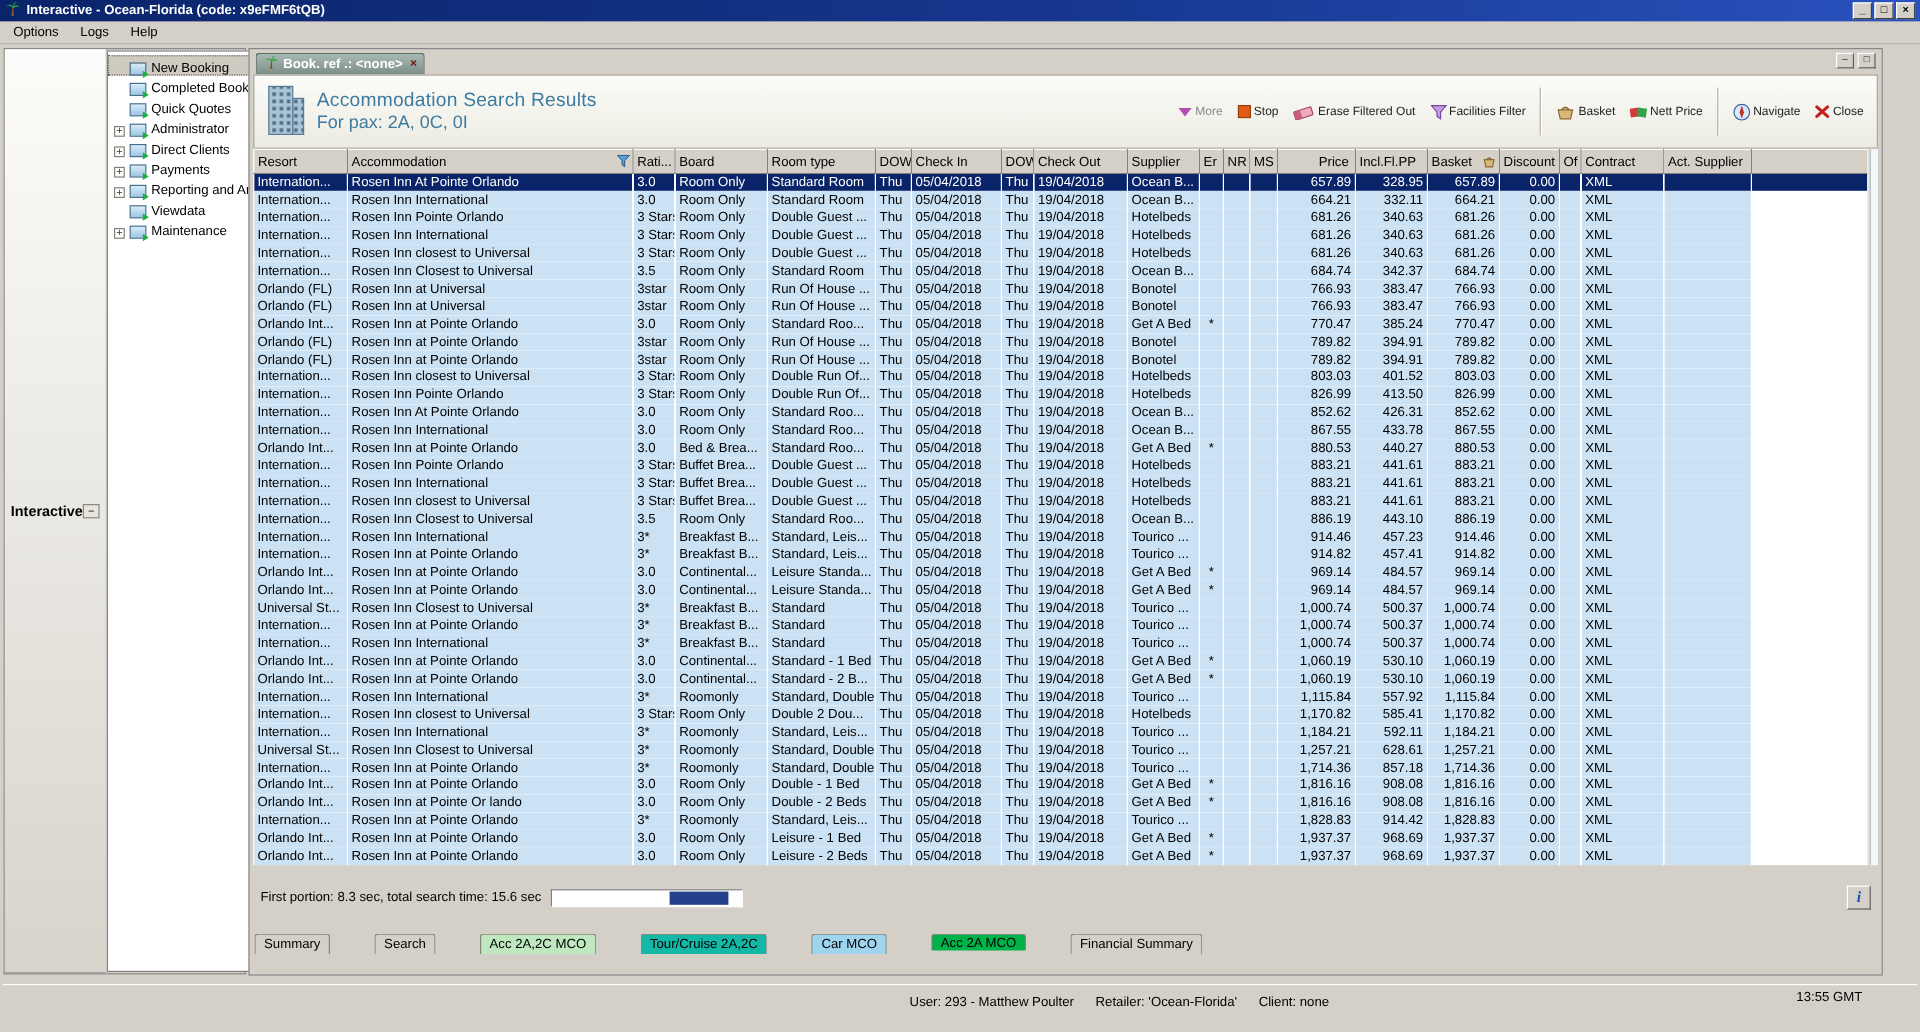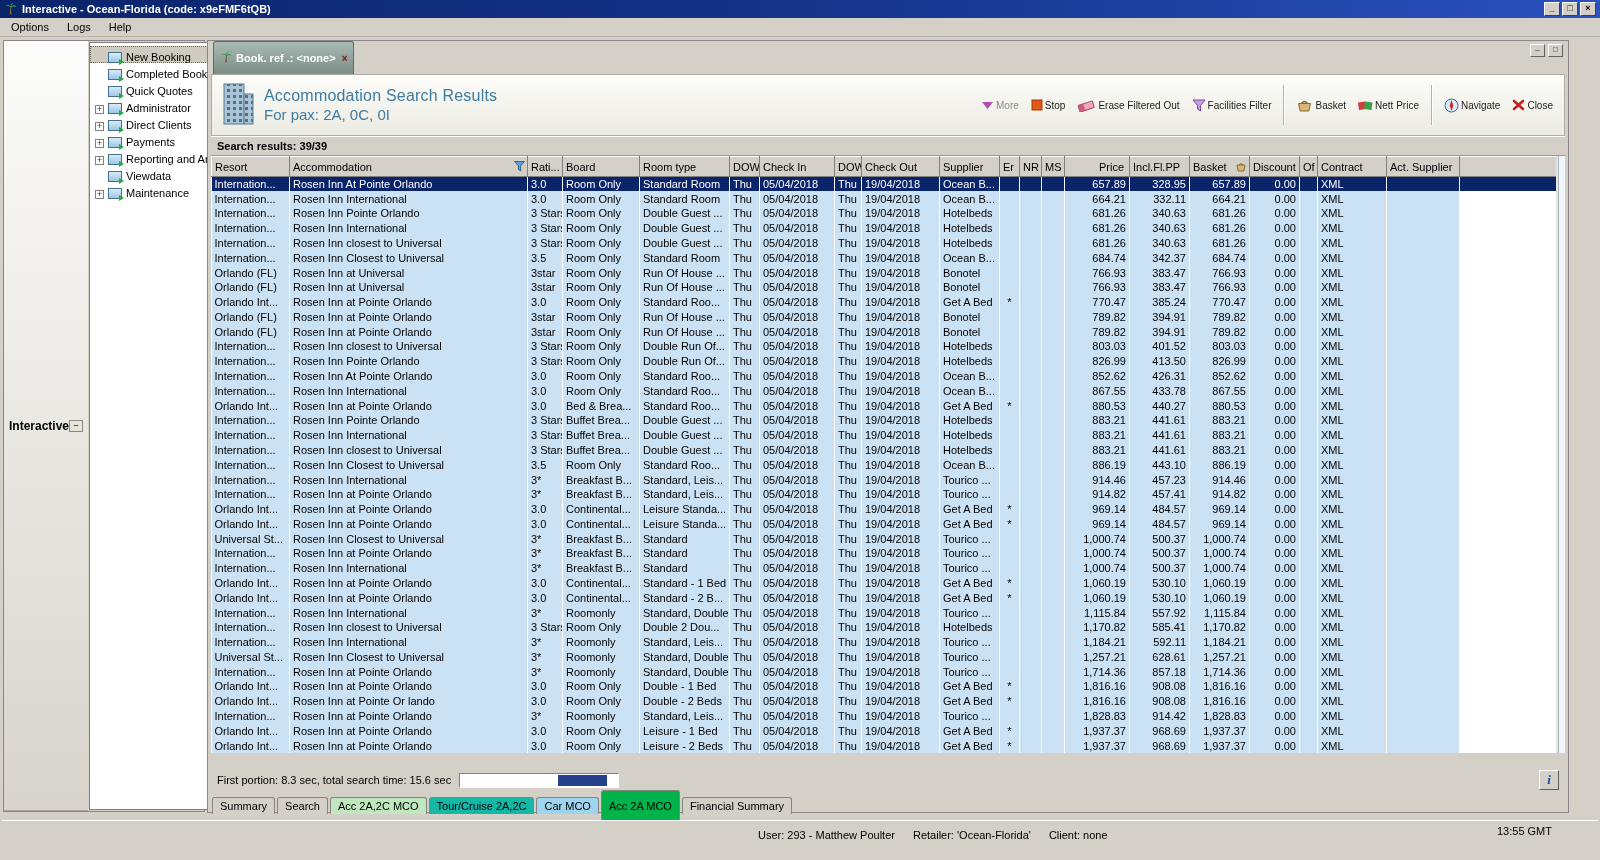--- a/index.html
+++ b/index.html
@@ -33,21 +33,21 @@
     font-size:9px; line-height:7px; text-align:center; color:#333; }
   .plusbox.hidden { visibility:hidden; }
   .node-icon { flex:0 0 14px; width:14px; height:11px; background:linear-gradient(#d9ecf8,#9cc6e4);
     border:1px solid #44708c; position:relative; }
   .node-icon::after { content:""; position:absolute; right:-3px; bottom:-3px; width:0; height:0;
     border-left:5px solid #1fae3f; border-top:3px solid transparent; border-bottom:3px solid transparent; }
   .tree-label { white-space:nowrap; }
 
   
   .bc-strip { flex:0 0 19px; display:flex; align-items:flex-end; padding-left:2px; margin-top:2px; position:relative; }
-  .tab { height:18px; display:flex; align-items:center; gap:4px; padding:16px 6px;
+  .tab { height:18px; display:flex; align-items:center; gap:4px; padding:6px 6px;
     background:linear-gradient(#a9b9b3,#7c8e88); color:#fff; font-weight:bold;
     border:1px solid #5c6e68; border-bottom:none; border-radius:3px 3px 0 0; white-space:nowrap; }
   .tab-close { color:#6e1414; font-weight:bold; font-size:10px; margin-left:2px; }
   .winbtns2 { margin-left:auto; display:flex; gap:3px; padding:0 2px 3px 0; }
   .btn2 { width:15px; height:13px; background:#d4d0c8; border:1px solid;
     border-color:#fff #606060 #606060 #fff; font-size:8px; line-height:10px; text-align:center; color:#222; }
   .bc-toolbar { flex:0 0 27px; background:#d4d0c8; border:1px solid #a8a49c; margin:0 1px;
     display:flex; align-items:center; justify-content:center; gap:12px; }
   .bc-ic { display:flex; align-items:center; height:16px; }
   .bc-ic.plus { color:#18a018; font-weight:bold; font-size:16px; }
@@ -95,24 +95,24 @@
   .grid tr.selected td.filler { background:#0a246a; }
   .vscroll { flex:0 0 13px; background:#f2f6fa; border-left:1px solid #a8b8c4; margin-left:2px; }
 
   .progress-row { flex:0 0 20px; margin-top:17px; display:flex; align-items:center; padding:0 6px; }
   .progress-track { width:160px; height:15px; margin-left:8px; background:#fff; position:relative;
     border:1px solid; border-color:#808080 #fff #fff #808080; }
   .progress-fill { position:absolute; left:62%; width:31%; top:1px; bottom:1px; background:#26418c; }
   .info-btn { margin-left:auto; width:20px; height:20px; background:#d4d0c8; text-align:center;
     border:1px solid; border-color:#fff #606060 #606060 #fff; line-height:18px; color:#1a4fae;
     font-family:"Liberation Serif",serif; font-weight:bold; font-style:italic; font-size:13px; }
-  .bottom-tabs { margin-top:auto; flex:0 0 19px; display:flex; align-items:center; padding-left:1px; margin-bottom:2px; }
+  .bottom-tabs { margin-top:auto; flex:0 0 19px; display:flex; align-items:flex-start; padding-left:1px; margin-bottom:15px;gap:35px; }
   .btab { height:17px; display:flex; align-items:center; padding:0 7px; background:#d4d0c8;
     border:1px solid #88847c; border-bottom:none; border-radius:3px 3px 0 0; margin-right:2px; white-space:nowrap; }
-  .btab.active { height:30px; }
+  .btab.active { height:14px; }
 
   
   #statusbar { position:absolute; left:2px; top:820px; width:1596px; height:21px; background:#d4d0c8;
     border-top:1px solid #fff; }
   .sb-user { position:absolute; left:756px; top:8px; display:flex; gap:18px; white-space:nowrap; }
   .sb-time { position:absolute; right:46px; top:4px; }
 </style>
 </head>
 <body>
 
@@ -372,23 +372,20 @@
         <span class="ticon">
             <svg width="13" height="12">
               <path d="M2 2 L11 10 M11 2 L2 10" stroke="#c42020" stroke-width="2.6" stroke-linecap="round"></path>
             </svg>
           </span>
         <span class="tlabel">Close</span>
       </div>
     </div>
   </div>
 
-  <div class="results-bar">
-    <span>Search results: 39/39</span>
-  </div>
 
   <div class="grid-zone">
     <table class="grid">
       <thead>
           <tr>
             <th style="width: 78px;"><span>Resort</span></th>
             <th style="width: 238px;"><span>Accommodation</span><svg width="11" height="11">
                 <polygon points="0.5,0.5 10.5,0.5 6.6,4.8 6.6,10 4.4,8.4 4.4,4.8" fill="#58a0e0" stroke="#205080" stroke-width="0.8"></polygon>
               </svg></th>
             <th style="width: 35px;"><span>Rati...</span></th>

